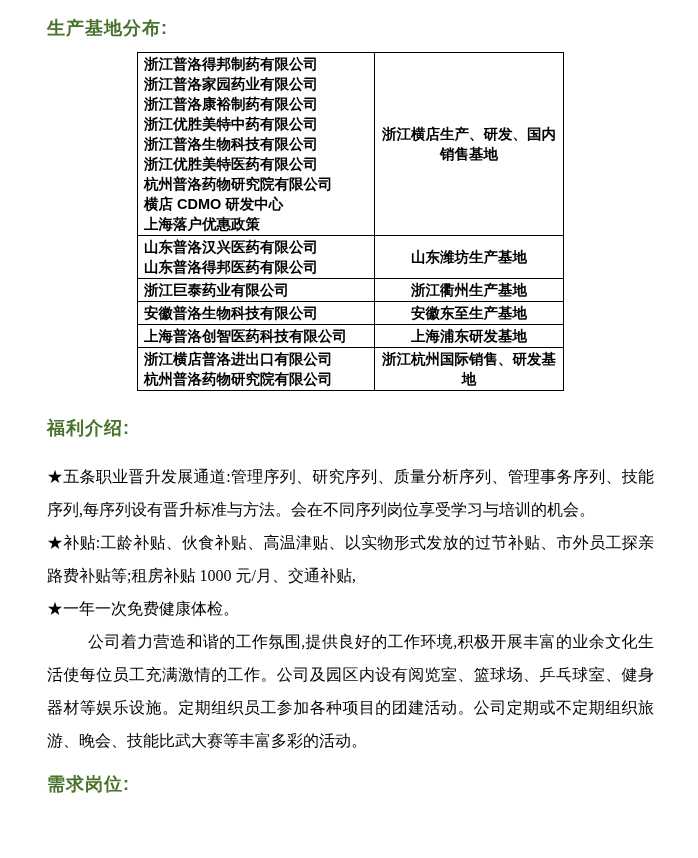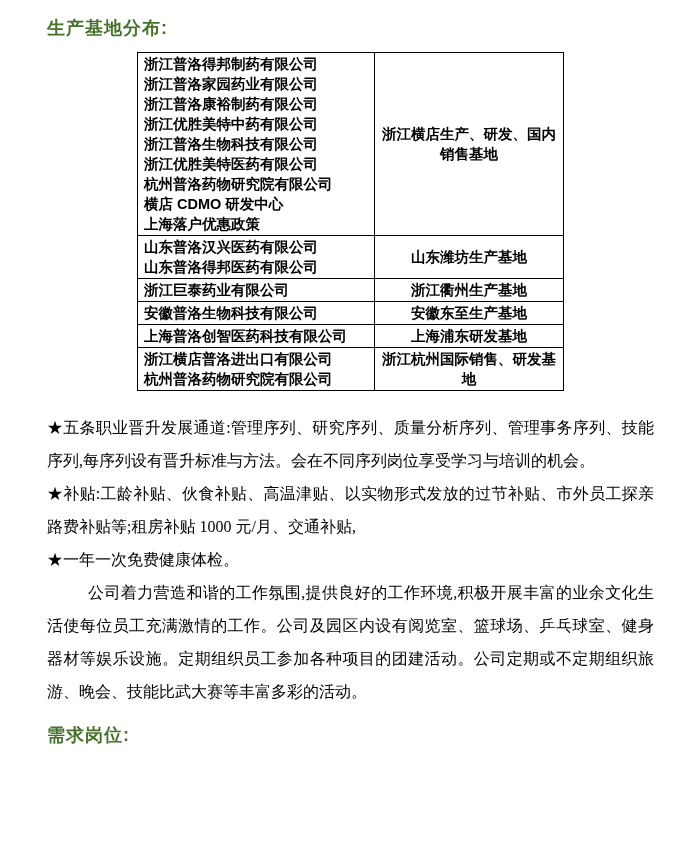--- a/index.html
+++ b/index.html
@@ -131,20 +131,21 @@
         <div class="company-name">浙江横店普洛进出口有限公司</div>
         <div class="company-name">杭州普洛药物研究院有限公司</div>
       </td>
       <td class="base-cell">
         <div class="base-name">浙江杭州国际销售、研发基地</div>
       </td>
     </tr>
   </tbody>
     </table>
 
+  <h2 class="section-heading heading-benefits">福利介绍:</h2>
 
   <div class="benefits">
     <p>★五条职业晋升发展通道:管理序列、研究序列、质量分析序列、管理事务序列、技能序列,每序列设有晋升标准与方法。会在不同序列岗位享受学习与培训的机会。</p>
     <p>★补贴:工龄补贴、伙食补贴、高温津贴、以实物形式发放的过节补贴、市外员工探亲路费补贴等;租房补贴 1000 元/月、交通补贴,</p>
     <p>★一年一次免费健康体检。</p>
   </div>
 
   <div class="culture">
     <p>公司着力营造和谐的工作氛围,提供良好的工作环境,积极开展丰富的业余文化生活使每位员工充满激情的工作。公司及园区内设有阅览室、篮球场、乒乓球室、健身器材等娱乐设施。定期组织员工参加各种项目的团建活动。公司定期或不定期组织旅游、晚会、技能比武大赛等丰富多彩的活动。</p>
   </div>

